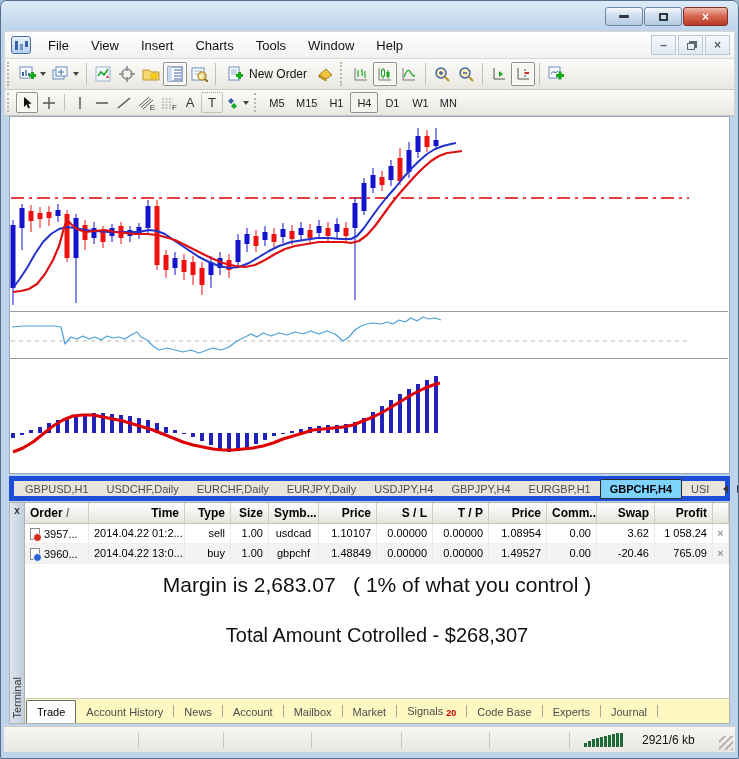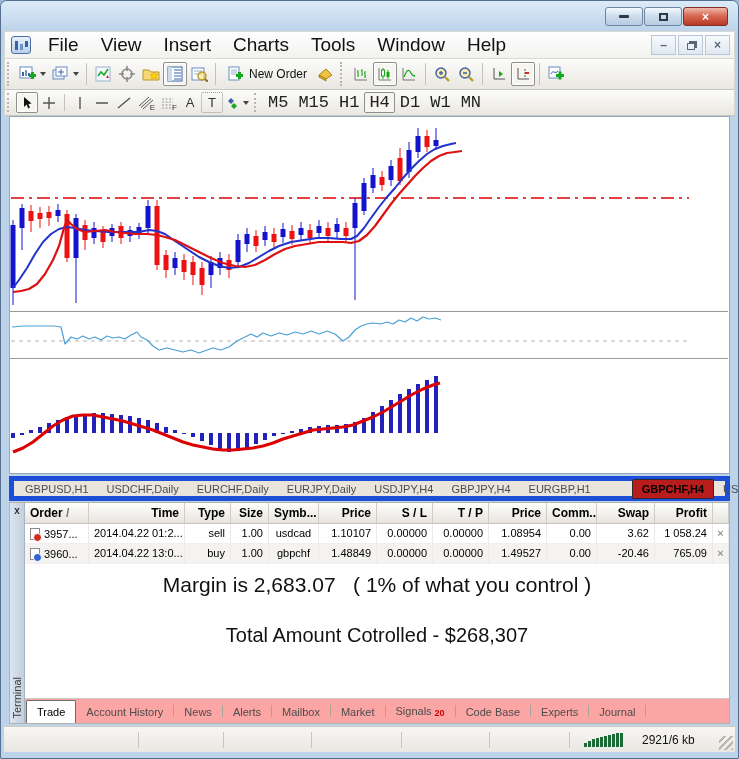--- a/index.html
+++ b/index.html
@@ -23,21 +23,21 @@
   .glyph-min { width:10px; height:3px; background:#2f3944; border-radius:1px; }
   .glyph-max { width:9px; height:8px; border:2px solid #2f3944; background:transparent; }
 
   
   .menubar { height:28px; margin:0 3px; background:linear-gradient(#ffffff,#f2f2f0);
     border:1px solid #d9d9d4; display:flex; align-items:center; padding:0 4px; flex:0 0 auto; }
   .app-logo { width:20px; height:18px; margin:0 6px 0 2px; border:1px solid #4a6ea8;
     border-radius:3px; background:linear-gradient(#eaf2fb,#b9d0ec); position:relative; }
   .app-logo:before { content:""; position:absolute; left:3px; top:4px; width:3px; height:9px; background:#3a62a8; }
   .app-logo:after  { content:""; position:absolute; left:8px; top:7px; width:3px; height:6px; background:#6f93c8; box-shadow:5px -3px 0 #3a62a8; }
-  .menu-item { padding:4px 11px; color:#111; font-size:19px; }
+  .menu-item { padding:4px 11px; color:#111; font-size:13px; }
   .mdi-buttons { margin-left:auto; display:flex; }
   .mdi-btn { width:25px; height:20px; border:1px solid #b9c6d6; margin-left:2px;
     background:linear-gradient(#f6fafd,#dfe8f2); display:flex; align-items:center;
     justify-content:center; color:#5a6672; font-size:12px; font-weight:bold; }
   .mdi-restore-glyph { width:8px; height:7px; border:1px solid #5a6672; box-shadow:2px -2px 0 -0px #5a6672; margin-top:2px; }
 
   
   .toolbar { margin:0 3px; background:linear-gradient(#fcfcfb,#e9e7e1);
     border-left:1px solid #d9d9d4; border-right:1px solid #d9d9d4;
     border-bottom:1px solid #c9c6bf; display:flex; align-items:center; flex:0 0 auto; }
@@ -48,36 +48,36 @@
   .vsep { width:1px; align-self:stretch; margin:4px 4px; background:#c4c1ba; }
   .tbtn { min-width:24px; height:24px; border:1px solid transparent; border-radius:2px;
     display:flex; align-items:center; justify-content:center; padding:0 2px; position:relative; }
   .tb2 .tbtn { height:21px; min-width:22px; }
   .tbtn.pressed { border-color:#8f8f8f; background:#f7f5f0; box-shadow:inset 0 0 0 1px #ffffff; }
   .tbtn.labeled { padding:0 6px; }
   .tbtn .lbl { margin-left:5px; font-size:12px; color:#111; }
   .caret { width:0; height:0; border-left:3px solid transparent; border-right:3px solid transparent;
     border-top:4px solid #444; margin-left:3px; }
   .tf-btn { min-width:28px; height:21px; display:flex; align-items:center; justify-content:center;
-    font-size:17px; color:#222; border:1px solid transparent; border-radius:2px; padding:0 4px;font-family:Liberation Mono, monospace; }
+    font-size:11px; color:#222; border:1px solid transparent; border-radius:2px; padding:0 4px; }
   .tf-btn.pressed { border-color:#8f8f8f; background:#f7f5f0; }
   .tool-glyph { font-size:13px; color:#333; }
   .sub-letter { position:absolute; right:1px; bottom:0; font-size:8px; color:#333; }
 
   
   .chart-window { margin:0 8px; height:358px; background:#fff; border:1px solid #93a7bd;
     position:relative; flex:0 0 auto; }
   .chart-window svg { position:absolute; left:0; top:0; }
 
   
   .chart-tabs { margin:2px 8px 0 8px; height:25px; background:#e9e5dd; border:5px solid #1d4ed8;
     display:flex; align-items:center; padding:0 2px; flex:0 0 auto; }
   .ctab { padding:3px 9px; font-size:11px; color:#4c4c4c; display:flex; align-items:center; }
   .ctab-div { width:1px; height:12px; background:#a9a59b; }
-  .ctab.active { background:#b91c1c; border:1px solid #2b2b2b; color:#000; font-weight:bold; border-radius:2px 2px 0 0;margin-left:32px; }
+  .ctab.active { background:#7dd3fc; border:1px solid #2b2b2b; color:#000; font-weight:bold; border-radius:2px 2px 0 0; }
   .tab-arrows { margin-left:auto; display:flex; align-items:center; }
   .arr { width:14px; height:14px; display:flex; align-items:center; justify-content:center; }
   .tri-left { width:0; height:0; border-top:4px solid transparent; border-bottom:4px solid transparent; border-right:5px solid #333; }
   .tri-right { width:0; height:0; border-top:4px solid transparent; border-bottom:4px solid transparent; border-left:5px solid #333; }
 
   
   .terminal { margin:1px 8px 0 8px; flex:0 0 auto; display:flex; background:#fff;
     border:1px solid #b5b2aa; height:222px; }
   .t-strip { width:15px; background:linear-gradient(90deg,#dde6f0,#c2cfdd);
     border-right:1px solid #aab4bf; display:flex; flex-direction:column; align-items:center; }
@@ -107,21 +107,21 @@
     display:flex; align-items:center; justify-content:center; margin:0 6px 0 2px; }
   .bal-arrow { width:0; height:0; border-left:3px solid transparent; border-right:3px solid transparent; border-bottom:6px solid #0d9e2e; }
   .bal-seg { margin-right:9px; white-space:nowrap; }
   .margin-box { border:3px solid #000; padding:0 3px; margin:0 3px; }
   .bal-profit { margin-left:auto; margin-right:24px; }
 
   .annotation-area { flex:1; background:#fff; text-align:center; }
   .anno1 { margin-top:9px; font-size:21px; color:#111; white-space:pre; }
   .anno2 { margin-top:27px; font-size:20px; color:#111; white-space:pre; }
 
-  .bottom-tabs { height:25px; background:#fca5a5; border-top:1px solid #cfcabf;
+  .bottom-tabs { height:25px; background:#fef9c3; border-top:1px solid #cfcabf;
     display:flex; align-items:flex-end; padding:0 1px; }
   .btab { padding:4px 10px 5px 10px; font-size:11px; color:#4c4c4c; display:flex; align-items:flex-start; }
   .btab.active { background:#fff; border:1px solid #6b6b6b; border-bottom:none; color:#000;
     border-radius:2px 2px 0 0; margin-bottom:0; padding-top:5px; }
   .btab-div { width:1px; height:12px; background:#a9a59b; margin-bottom:6px; }
   .badge { color:#d00000; font-size:9px; font-weight:bold; margin-left:3px; margin-top:3px; }
 
   
   .statusbar { height:26px; margin:2px 3px 0 3px; background:linear-gradient(#f7f6f4,#e9e7e2);
     border-top:1px solid #cfccc4; display:flex; align-items:center; flex:0 0 auto; position:relative; }
@@ -616,21 +616,21 @@
         <div class="anno1">Margin is 2,683.07   ( 1% of what you control )</div>
         <div class="anno2">Total Amount Cotrolled - $268,307</div>
       </div>
 
       <div class="bottom-tabs">
         <span class="btab active">Trade</span>
         <span class="btab">Account History</span>
           <span class="btab-div"></span>
         <span class="btab">News</span>
           <span class="btab-div"></span>
-        <span class="btab">Alerts</span>
+        <span class="btab">Account</span>
           <span class="btab-div"></span>
         <span class="btab">Mailbox</span>
           <span class="btab-div"></span>
         <span class="btab">Market</span>
           <span class="btab-div"></span>
         <span class="btab">
             <span>Signals</span>
             <span class="badge">20</span>
           </span>
           <span class="btab-div"></span>

